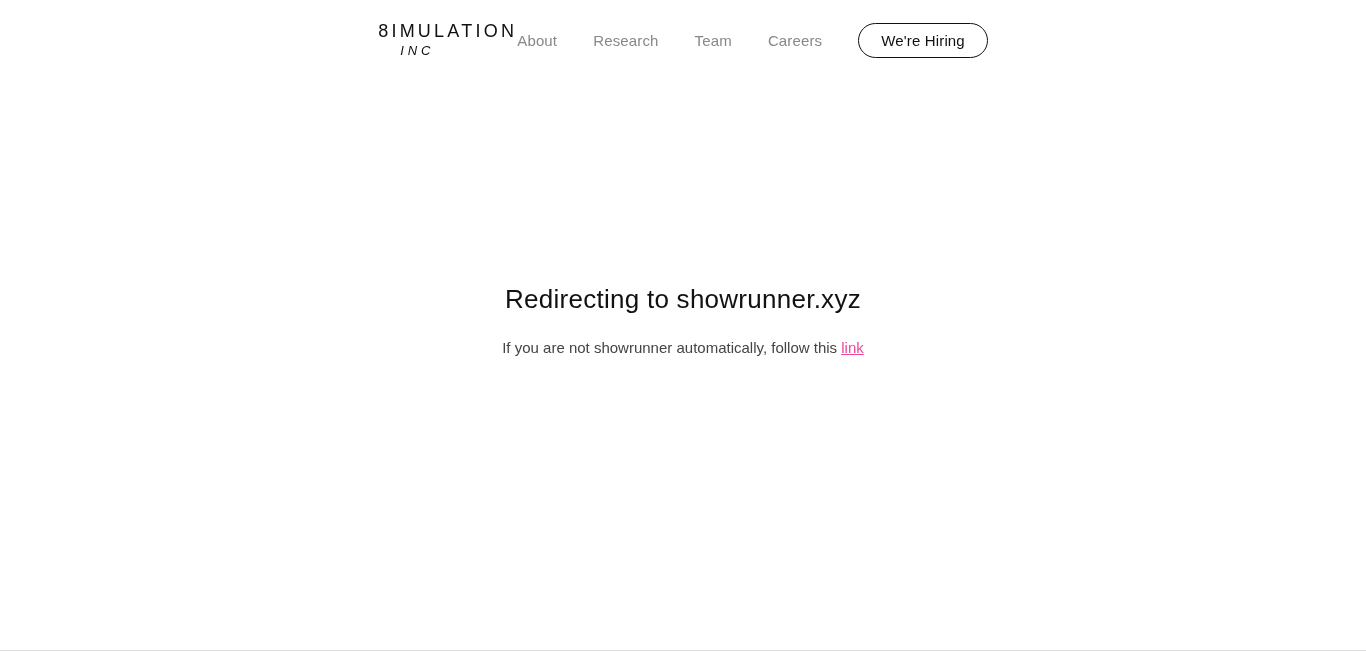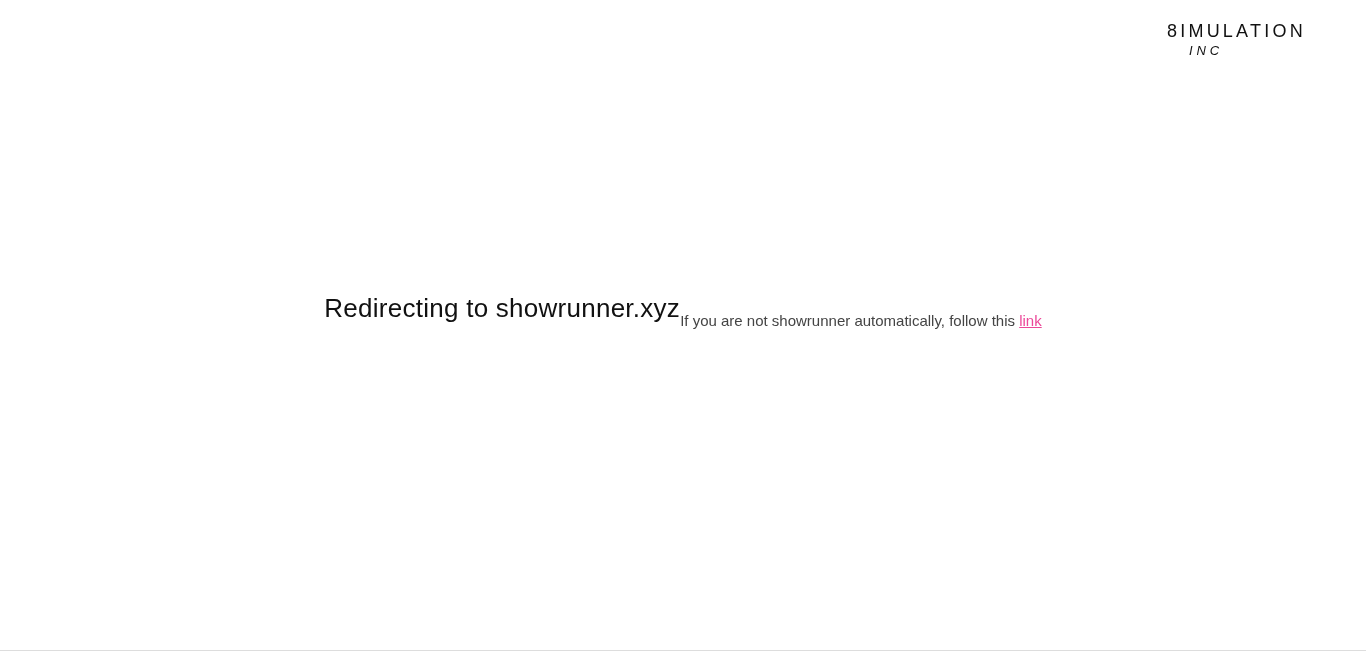--- a/index.html
+++ b/index.html
@@ -13,21 +13,21 @@
       background: #ffffff;
       color: #111;
       width: 1366px;
       min-height: 651px;
       overflow-x: hidden;
     }
 
     header {
       display: flex;
       align-items: center;
-      justify-content: flex-end;
+      justify-content: center;
       padding: 16px 60px;
       height: 80px;
       border-bottom: none;
     }
 
     .logo {
       display: flex;
       flex-direction: column;
       align-items: flex-start;
       text-decoration: none;
@@ -76,21 +76,21 @@
       padding: 8px 22px;
       font-weight: 400;
       letter-spacing: 0.01em;
       background: transparent;
       cursor: pointer;
       display: inline-block;
     }
 
     main {
       display: flex;
-      flex-direction: row;
+      flex-direction: column;
       align-items: center;
       justify-content: center;
       min-height: 480px;
       padding: 60px 20px;
       text-align: center;
     }
 
     .redirect-title {
       font-size: 26px;
       font-weight: 400;
@@ -122,20 +122,27 @@
   </style>
 </head>
 <body>
 
 <header>
   <a class="logo" href="#">
     <span class="logo-main">8IMULATION</span>
     <span class="logo-sub">INC</span>
   </a>
 
+  <nav>
+    <a class="nav-link" href="#">About</a>
+    <a class="nav-link" href="#">Research</a>
+    <a class="nav-link" href="#">Team</a>
+    <a class="nav-link" href="#">Careers</a>
+    <a class="we-hiring-btn" href="#">We're Hiring</a>
+  </nav>
 </header>
 
 <main>
   <h1 class="redirect-title">Redirecting to showrunner.xyz</h1>
   <p class="redirect-subtitle">
     <span>If you are not showrunner automatically, follow this </span><a class="redirect-link" href="#">link</a>
   </p>
 </main>
 
 <footer></footer>

